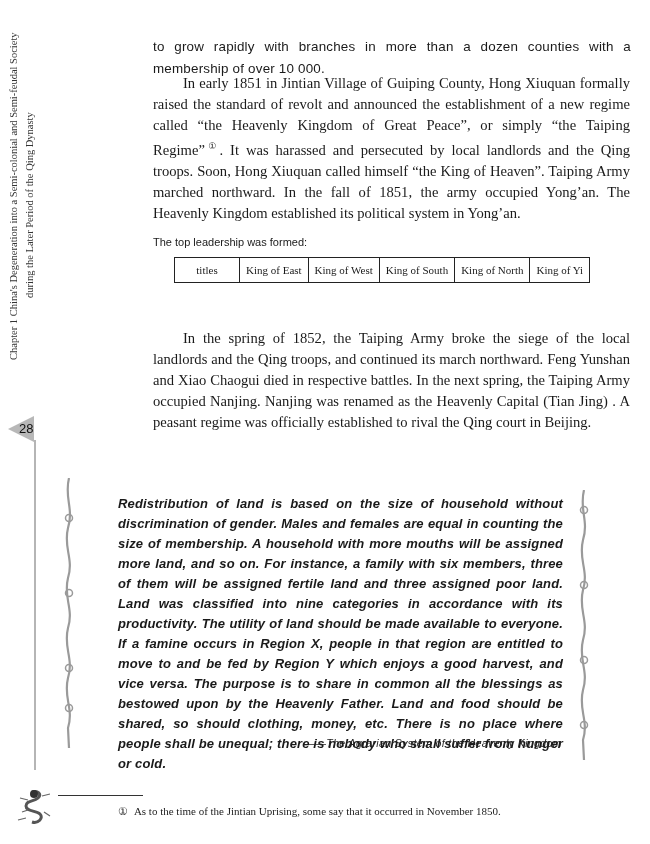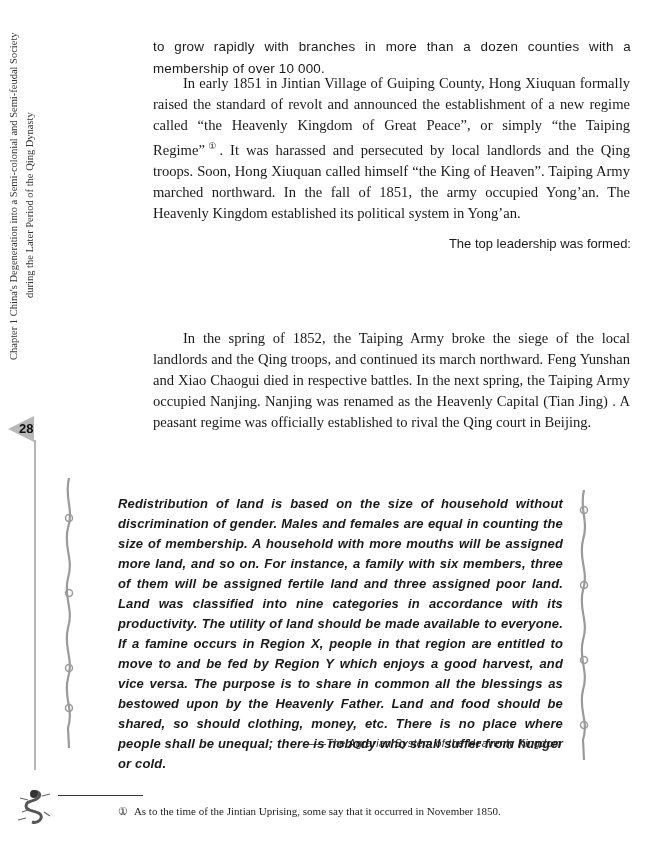--- a/index.html
+++ b/index.html
@@ -2,25 +2,25 @@
 <html><head>
 <meta charset="utf-8">
 <style>
   html, body { margin:0; padding:0; }
   body { width:650px; height:844px; background:#ffffff; position:relative; overflow:hidden; color:#1a1a1a; }
   .sidebar-title { position:absolute; left:6px; top:20px; width:50px; height:340px; }
   .sidebar-title .rot { position:absolute; left:0; top:340px; transform-origin:0 0; transform:rotate(-90deg); width:340px; font-family:"Liberation Serif", serif; font-size:10.5px; line-height:16px; color:#333; white-space:nowrap; }
   .vline { position:absolute; left:34px; top:440px; width:2px; height:330px; background:#b5b5b5; }
   .page-flag { position:absolute; left:8px; top:416px; width:28px; height:26px; }
   .page-flag .tri { position:absolute; left:0; top:0; width:0; height:0; border-top:13px solid transparent; border-bottom:13px solid transparent; border-right:26px solid #b8b8b8; }
-  .page-flag .num { position:absolute; left:11px; top:5px; font-family:"Liberation Sans", sans-serif; font-weight:bold; font-size:13px; color:#111; }
+  .page-flag .num { position:absolute; left:11px; top:5px; font-family:"Liberation Sans", sans-serif; font-weight:normal; font-size:13px; color:#111; }
   .p-sans { position:absolute; left:153px; width:478px; font-family:"Liberation Sans", sans-serif; font-size:13.4px; line-height:22px; text-align:justify; letter-spacing:0.2px; }
   .p-serif { position:absolute; left:153px; width:477px; font-family:"Liberation Serif", serif; font-size:14.6px; line-height:21px; text-align:justify; text-indent:30px; }
   sup.fn { font-size:9px; vertical-align:6px; }
-  .table-caption { position:absolute; left:153px; width:478px; top:236px; text-align:right; font-family:"Liberation Sans", sans-serif; font-size:13px; }
+  .table-caption { position:absolute; left:153px; width:478px; top:236px; text-align:left; font-family:"Liberation Sans", sans-serif; font-size:11px; }
   table.leaders { position:absolute; left:174px; top:257px; border-collapse:collapse; font-family:"Liberation Serif", serif; font-size:11px; }
   table.leaders td { border:1px solid #222; padding:0 6px; height:24px; text-align:center; white-space:nowrap; }
   table.leaders { border:1.6px solid #222; }
   .quote-box { position:absolute; left:118px; top:494px; width:445px; font-family:"Liberation Sans", sans-serif; font-style:italic; font-weight:bold; font-size:13px; line-height:20px; text-align:justify; letter-spacing:0.15px; }
   .attribution { position:absolute; left:290px; top:737px; width:272px; text-align:right; font-family:Liberation Sans, sans-serif; font-style:italic; font-size:10.5px; color:#222; letter-spacing:0.4px; }
   .vine { position:absolute; width:14px; height:270px; }
   .footnote-rule { position:absolute; left:58px; top:795px; width:85px; height:1px; background:#333; }
   .footnote { position:absolute; left:70px; top:805px; font-family:"Liberation Serif", serif; font-size:11px; color:#222;margin-left:48px; }
   .dragon { position:absolute; left:14px; top:786px; width:40px; height:40px; }
 </style>
@@ -42,20 +42,28 @@
 
 <div class="p-sans" style="top:36px;">to grow rapidly with branches in more than a dozen counties with a membership of over 10 000.</div>
 
 <div class="p-serif" style="top:73px;">
   <span>In early 1851 in Jintian Village of Guiping County, Hong Xiuquan formally raised the standard of revolt and announced the establishment of a new regime called “the Heavenly Kingdom of Great Peace”, or simply “the Taiping Regime”</span><sup class="fn">①</sup><span>. It was harassed and persecuted by local landlords and the Qing troops.  Soon, Hong Xiuquan called himself “the King of Heaven”. Taiping Army marched northward. In the fall of 1851, the army occupied Yong’an. The Heavenly Kingdom established its political system in Yong’an.</span>
 </div>
 
 <div class="table-caption">The top leadership was formed:</div>
 <table class="leaders">
   <tbody>
+      <tr>
+    <td style="width:52px;">titles</td>
+    <td>King of East</td>
+    <td>King of West</td>
+    <td>King of South</td>
+    <td>King of North</td>
+    <td>King of Yi</td>
+  </tr>
 </tbody>
   </table>
 
 <div class="p-serif" style="top:328px;">In the spring of 1852, the Taiping Army broke the siege of the local landlords and the Qing troops, and continued its march northward. Feng Yunshan and Xiao Chaogui died in respective battles. In the next spring, the Taiping Army occupied Nanjing. Nanjing was renamed as the Heavenly Capital (Tian Jing) . A peasant regime was officially established to rival the Qing court in Beijing.</div>
 
 <svg class="vine" style="left:62px; top:478px;" viewBox="0 0 14 270">
   <path d="M7 0 C2 20 12 30 6 50 C1 70 12 80 6 100 C1 120 12 130 6 150 C1 170 12 180 6 200 C1 220 12 230 6 250 L7 270" stroke="#9a9a9a" stroke-width="2.2" fill="none"></path>
   <circle cx="7" cy="40" r="3.5" stroke="#9a9a9a" stroke-width="1.5" fill="none"></circle>
   <circle cx="7" cy="115" r="3.5" stroke="#9a9a9a" stroke-width="1.5" fill="none"></circle>
   <circle cx="7" cy="190" r="3.5" stroke="#9a9a9a" stroke-width="1.5" fill="none"></circle>

